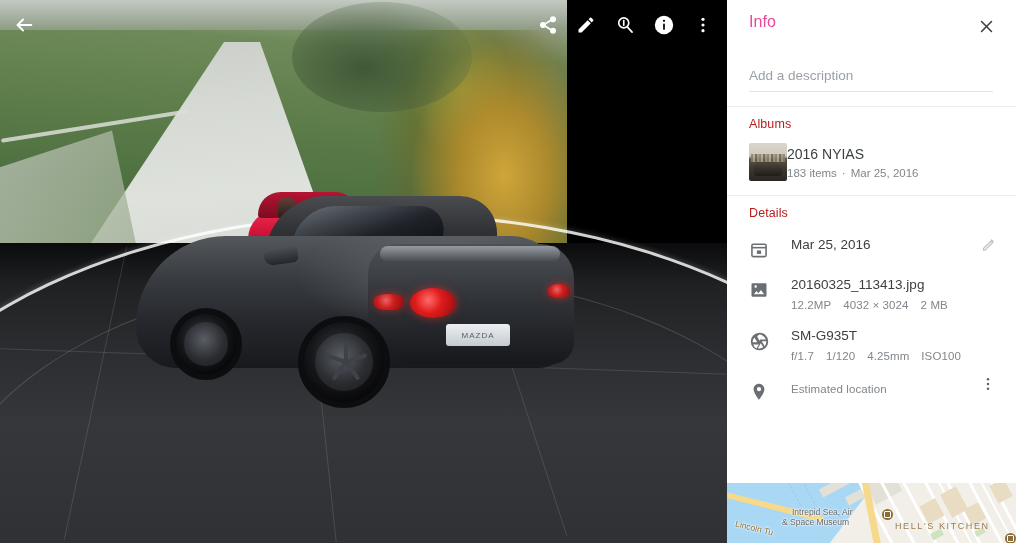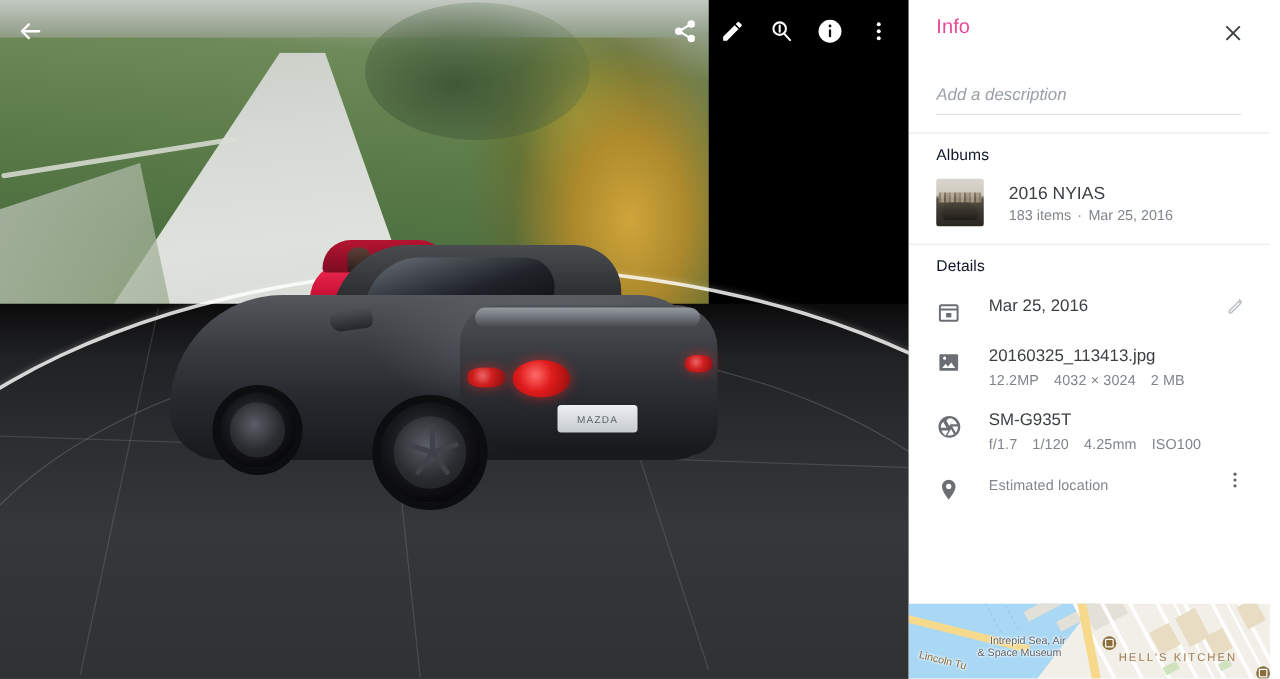--- a/index.html
+++ b/index.html
@@ -186,44 +186,44 @@
   }
   .close-btn {
     position:absolute; right:18px; top:14px; width:24px; height:24px;
     display:flex; align-items:center; justify-content:center; cursor:pointer;
   }
   .desc-wrap { padding: 14px 22px 0 22px; }
   .desc-input {
     width: 244px; border:0; border-bottom:1px solid #e3e3e3;
     font-family:"Liberation Sans", sans-serif;
     font-size:13.5px; color:#0369a1; padding: 2px 0 8px 0;
-    outline:none; background:transparent;font-style:italic;
+    outline:none; background:transparent;
   }
   .desc-input::placeholder { color:#9aa0a6; }
   .divider { height:1px; background:#ececec; margin: 14px 0 0 0; }
   .section-label {
-    font-size:12.5px; color:#0f172a; padding: 10px 0 0 22px; letter-spacing:.1px;
+    font-size:12.5px; color:#b91c1c; padding: 10px 0 0 22px; letter-spacing:.1px;
   }
 
   .album-row { display:flex; align-items:center; padding: 12px 0 0 22px; cursor:pointer; }
   .album-thumb {
     width:38px; height:38px; border-radius:2px; flex:0 0 38px; overflow:hidden;
     background: linear-gradient(180deg,#d9d5cd 0%, #cfcabf 34%, #5b5348 42%, #3b362e 70%, #2a2622 100%);
     position:relative;
   }
   .album-thumb .ab-car {
     position:absolute; left:5px; bottom:5px; width:28px; height:14px; border-radius:6px 9px 3px 3px;
     background: linear-gradient(180deg,#4c463d,#201d19);
   }
   .album-thumb .ab-crowd {
     position:absolute; left:2px; top:11px; width:34px; height:8px;
     background: repeating-linear-gradient(90deg,#8a7f6e 0 2px,#b6a994 2px 4px,#6e6354 4px 6px,#a39580 6px 8px);
     opacity:.85;
   }
-  .album-meta { padding-left:20px; }
+  .album-meta { padding-left:0; }
   .album-title { font-size:14px; color:#3c4043; line-height:18px; }
   .album-sub { font-size:11.5px; color:#80868b; margin-top:4px; }
   .dot-sep { padding: 0 5px; }
 
   .detail-row { position:relative; display:flex; padding: 16px 0 0 0; }
   .detail-icon {
     width:64px; flex:0 0 64px; display:flex; justify-content:center; padding-top:4px;
   }
   .detail-body { flex:1; }
   .detail-primary { font-size:13.5px; color:#3c4043; line-height:18px; }

